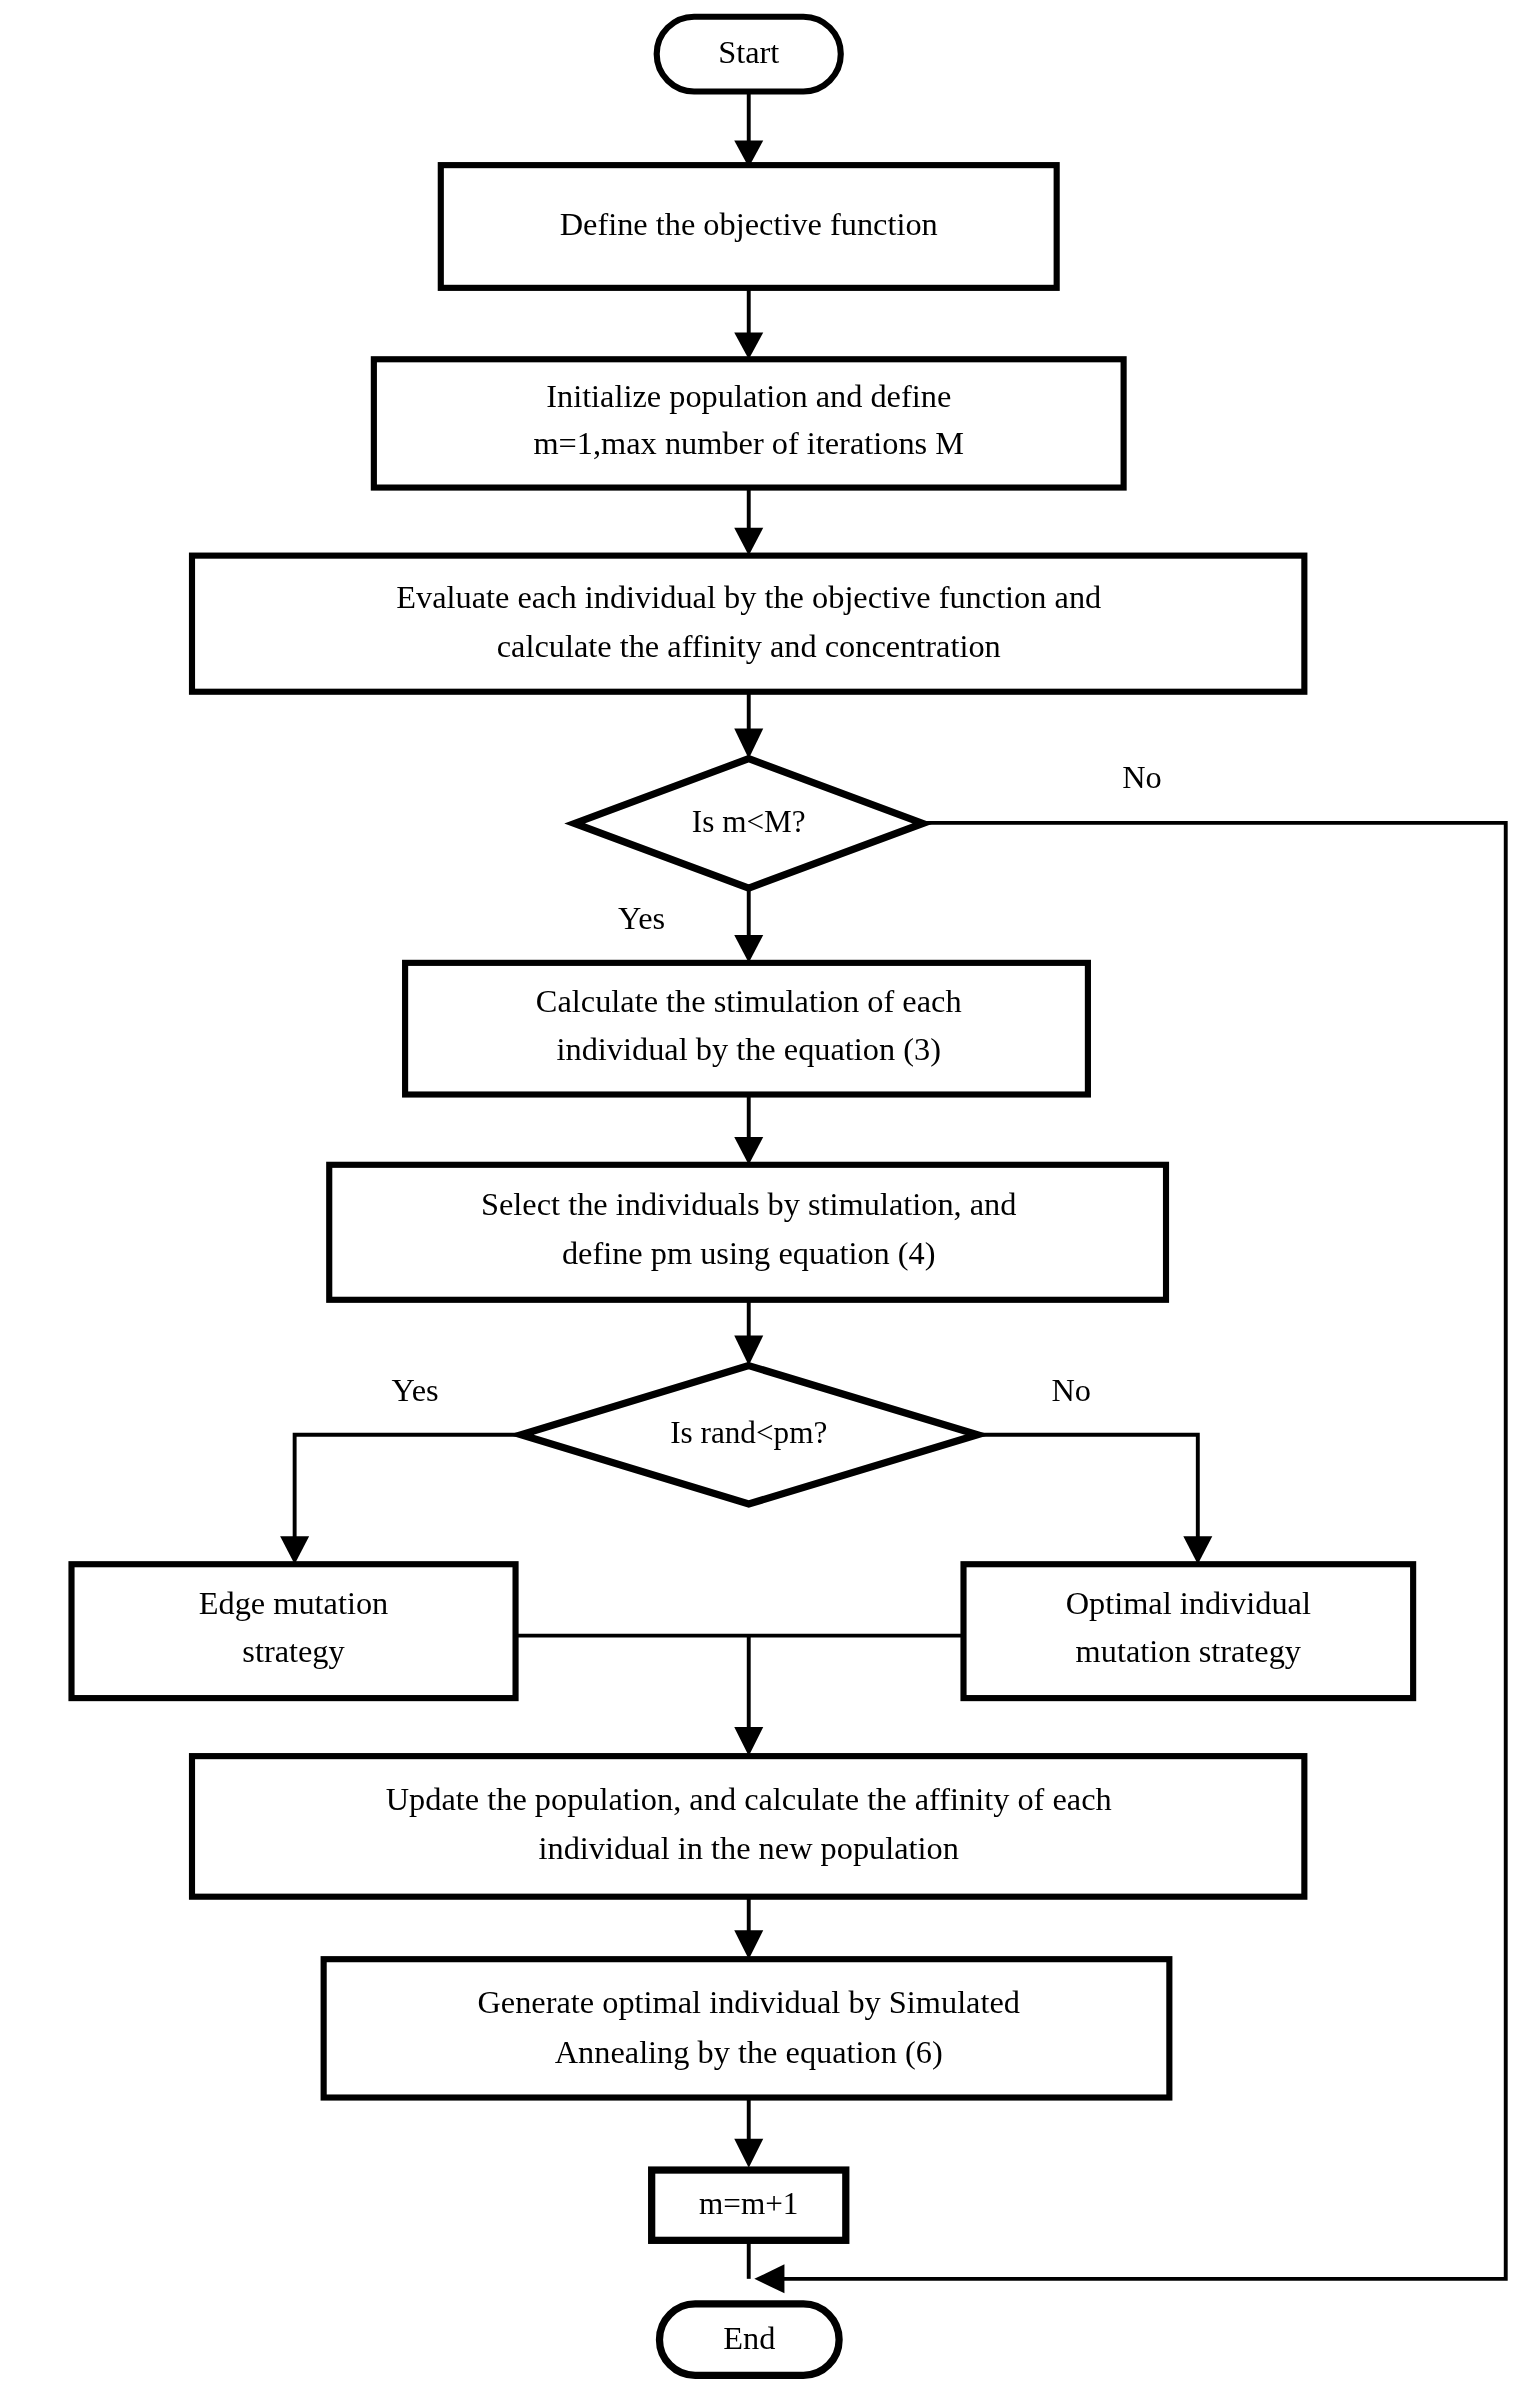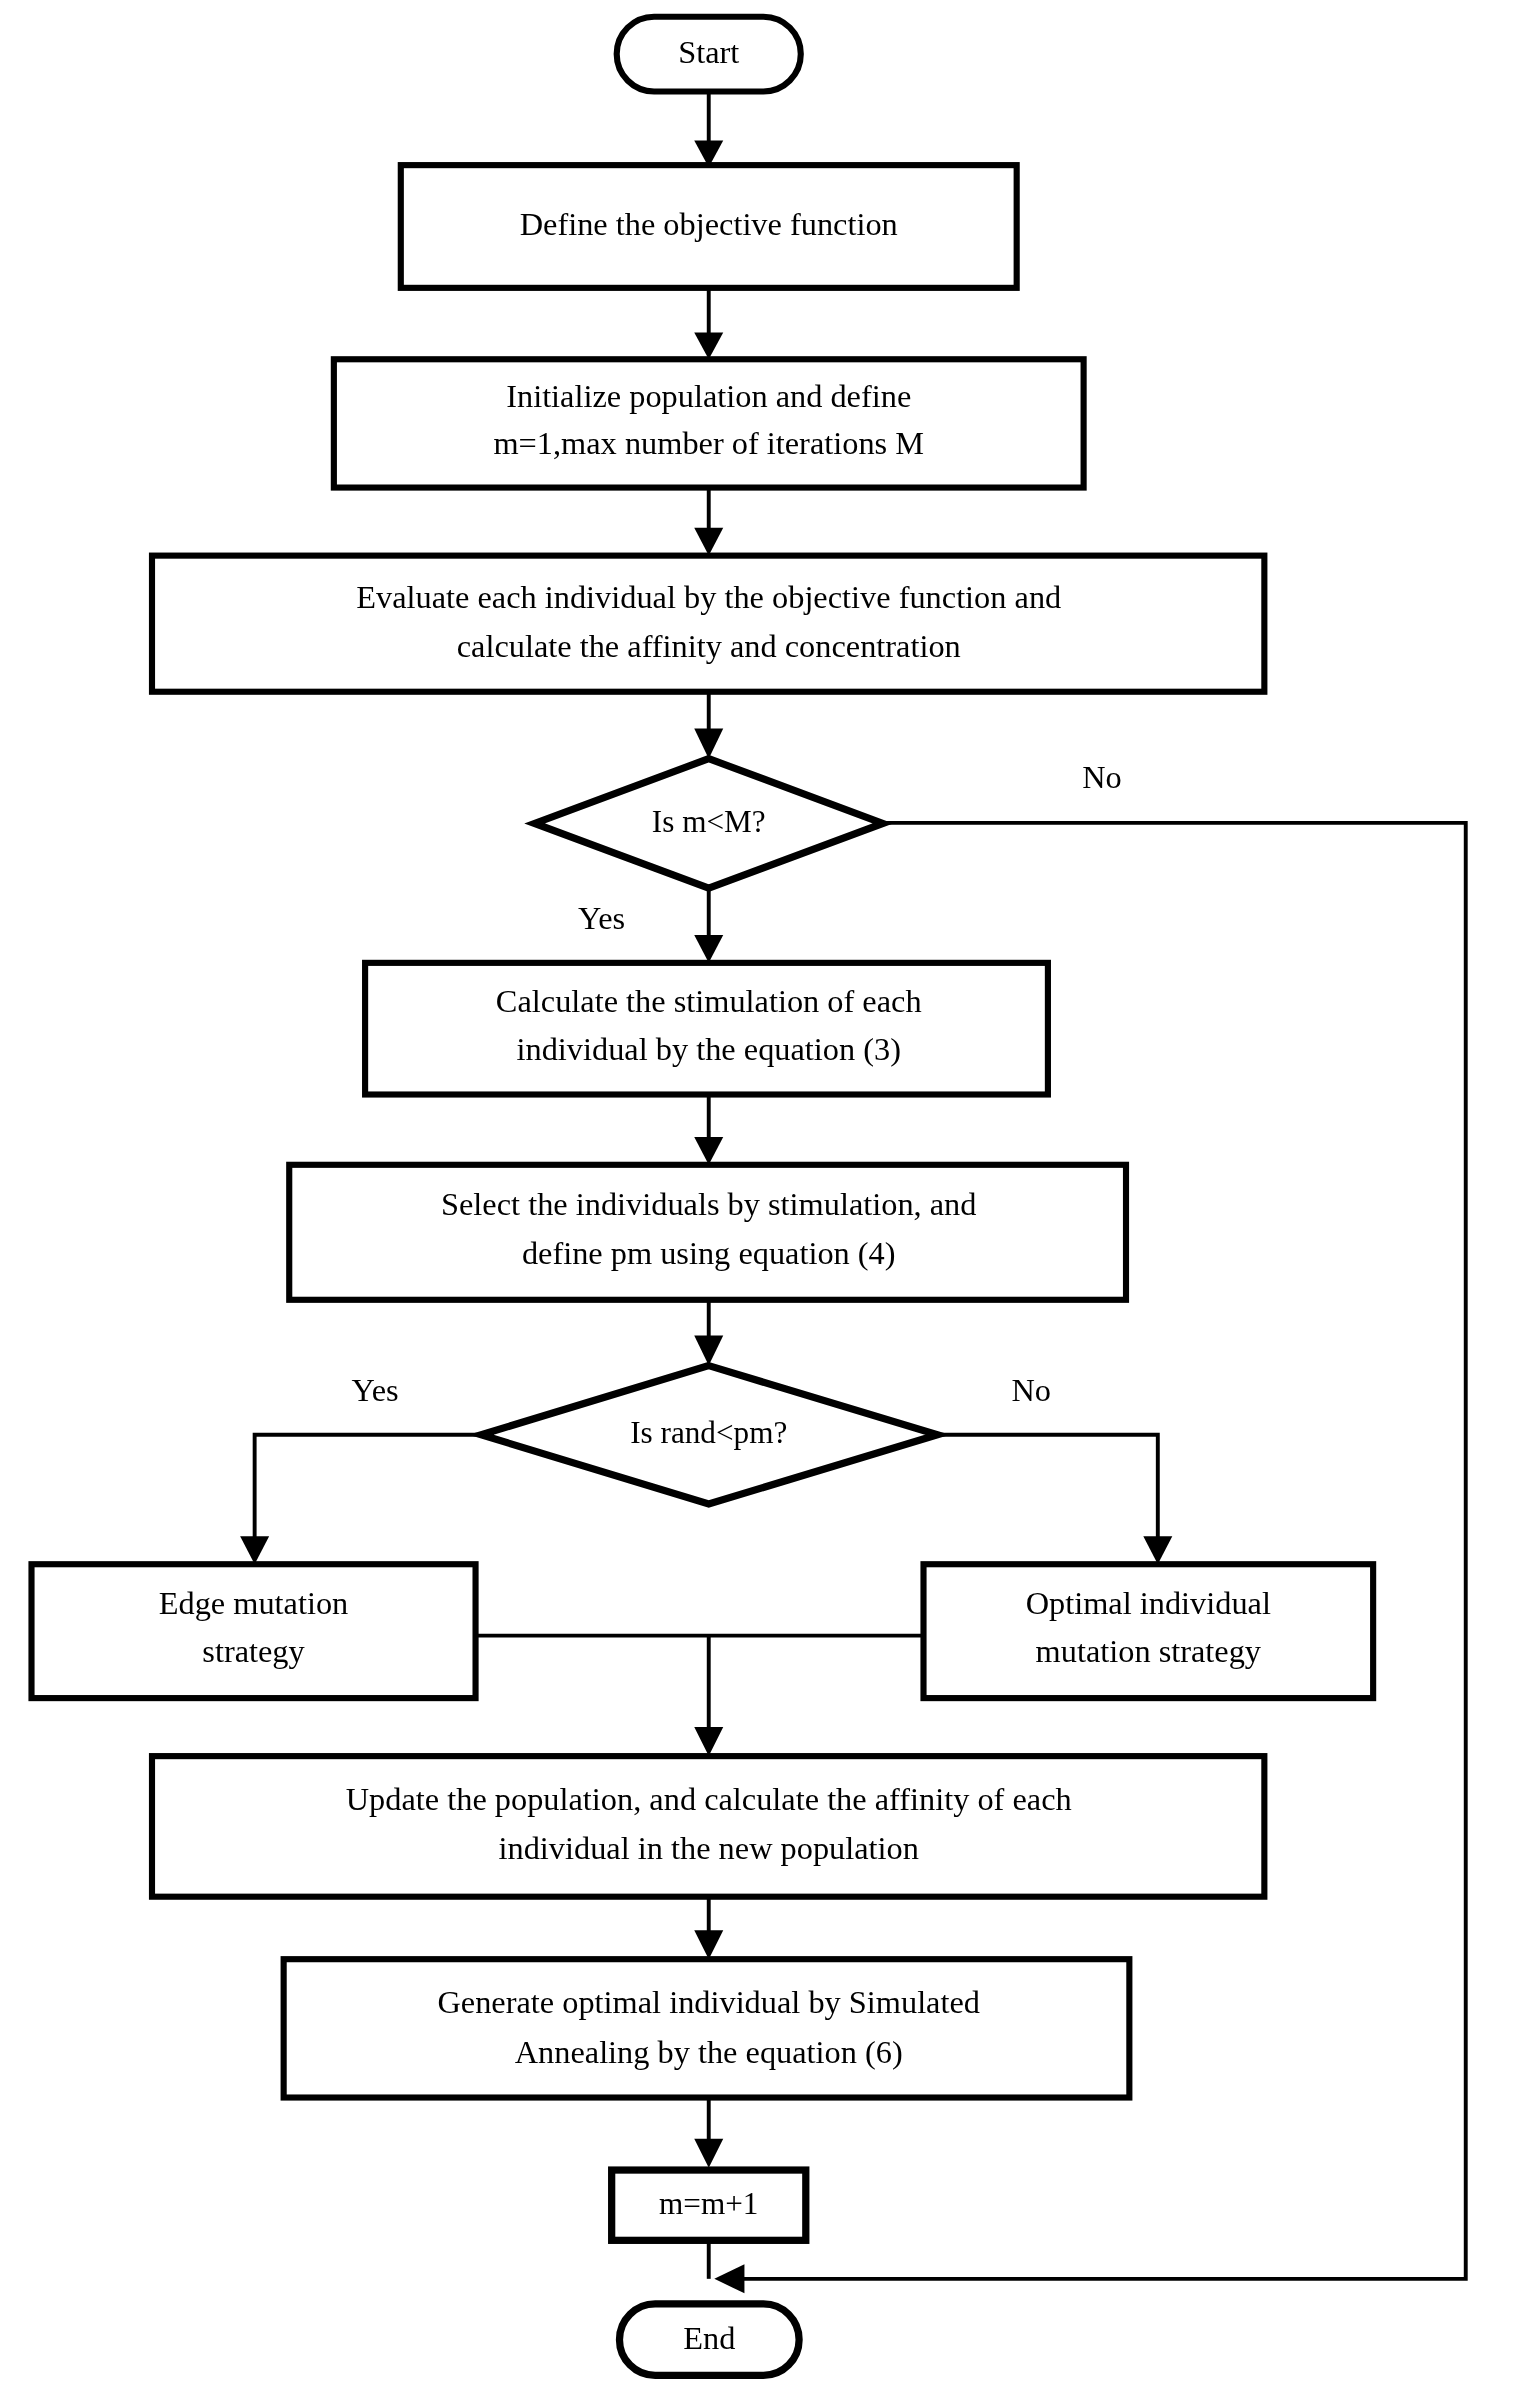--- a/index.html
+++ b/index.html
@@ -12,20 +12,21 @@
     width: 1519px;
     height: 2401px;
     overflow: hidden;
     font-family: "Liberation Serif", "DejaVu Serif", serif;
   }
   #flowchart-root {
     position: relative;
     width: 1344px;
     height: 2401px;
     background: #ffffff;
+    margin-left: 40px;
   }
   svg.fc {
     display: block;
     width: 1519px;
     height: 2401px;
   }
   .shape-fill { fill: #ffffff; }
   .shape-stroke { stroke: #000000; fill: none; }
   .edge {
     stroke: #000000;

